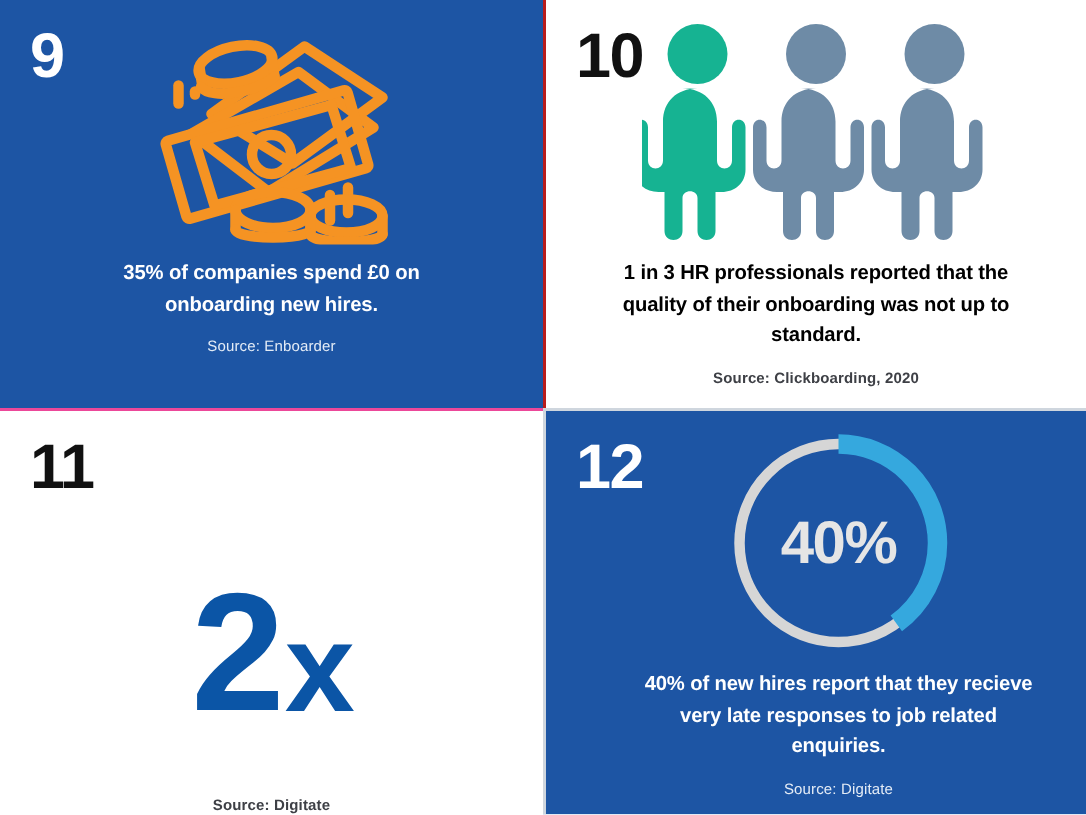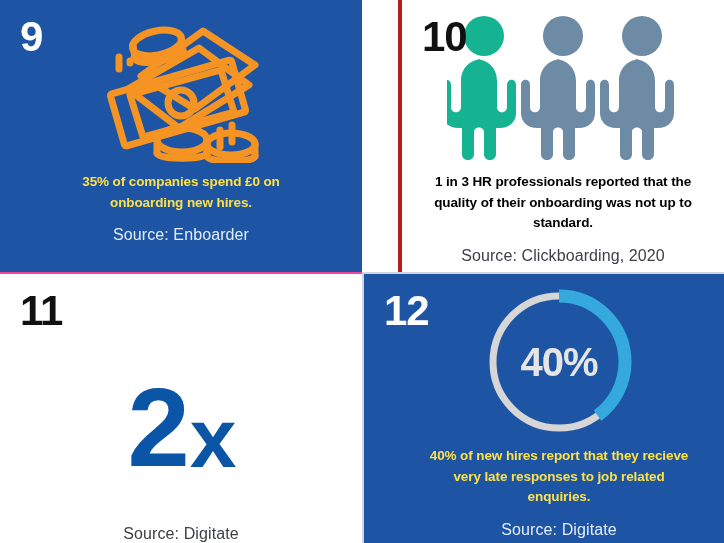--- a/index.html
+++ b/index.html
@@ -24,21 +24,21 @@
     position: relative;
     box-sizing: border-box;
     display: flex;
     flex-direction: column;
     align-items: center;
   }
   .cell.blue { background: #1D55A4; }
   .cell.white { background: #ffffff; }
 
   
-  .cell.q10 { border-left: 4px solid #b91c1c; margin-left: 36px; }
+  .cell.q10 { border-left: 2px solid #b91c1c; }
   .cell.q11 { border-top: 2px solid #ec4899; justify-content: flex-end; }
   .cell.q12 { border-left: 2px solid #cfd6de; border-top: 2px solid #cfd6de; padding-left: 30px; }
 
   .cell-number {
     position: absolute;
     top: 16px;
     left: 20px;
     font-size: 42px;
     font-weight: bold;
     line-height: 1;
@@ -59,33 +59,33 @@
   }
 
   .stat-text {
     width: 260px;
     text-align: center;
     font-size: 13.5px;
     font-weight: bold;
     line-height: 1.52;
     letter-spacing: -0.1px;
   }
-  .stat-text.on-blue { color: #fde047; }
+  .stat-text.on-blue { color: #ffffff; }
   .stat-text.on-white { color: #000000; }
 
   .source-text {
     width: 280px;
     text-align: center;
-    font-size: 16px;
+    font-size: 10px;
     font-weight: normal;
     margin-top: 13px;
     letter-spacing: 0.1px;
   }
   .source-text.on-blue { color: #e4ecf6; }
-  .source-text.on-white { color: #3e4046; }
+  .source-text.on-white { color: #3e4046; font-weight: bold; }
 
   
   .big-multiplier {
     display: flex;
     align-items: center;
     justify-content: center;
     gap: 2px;
     color: #0B55A6;
     font-size: 112px;
     font-weight: bold;

